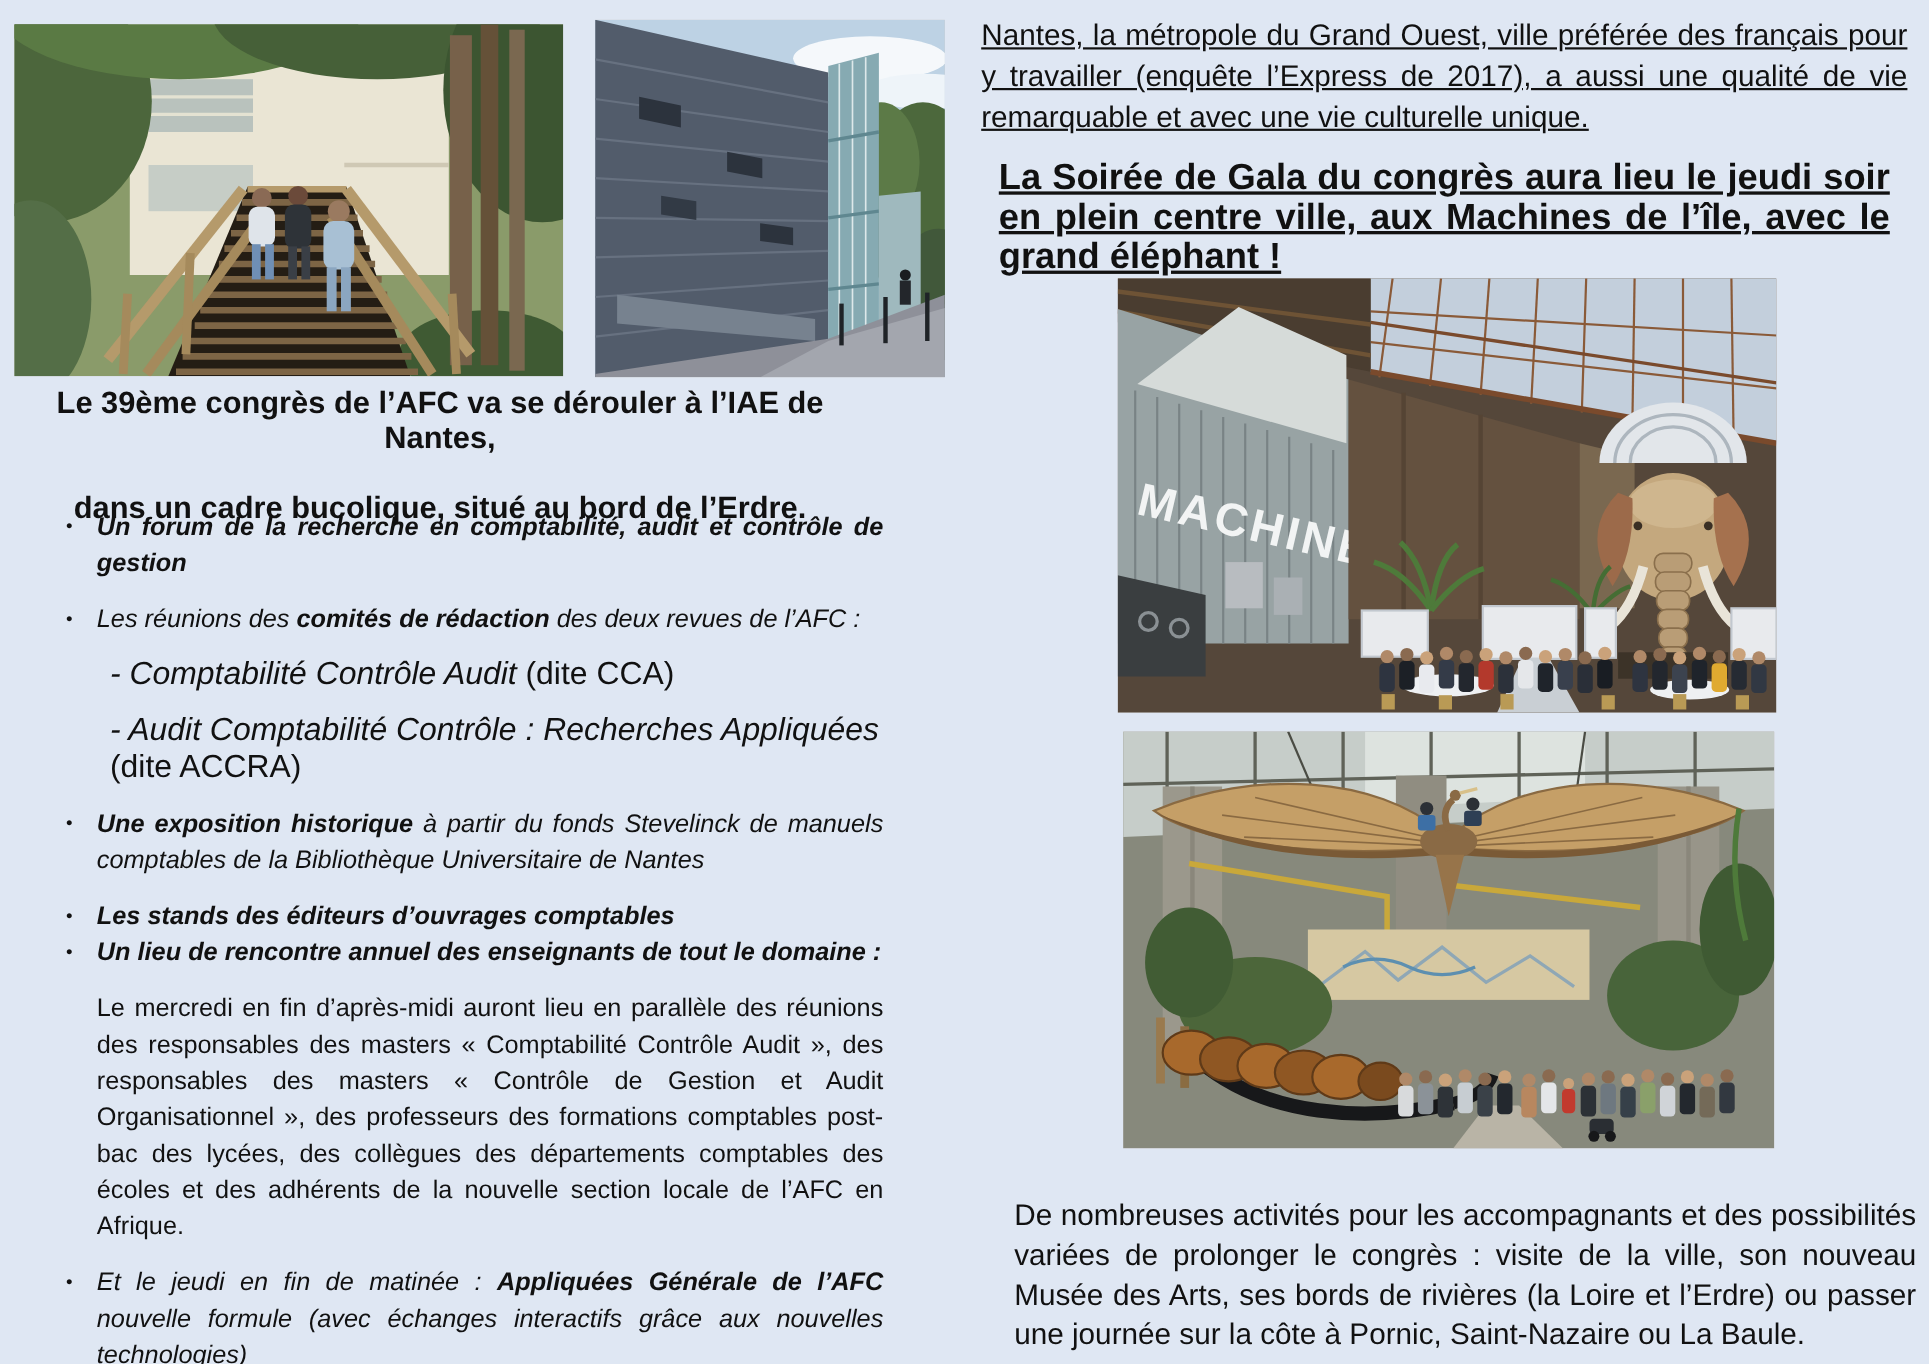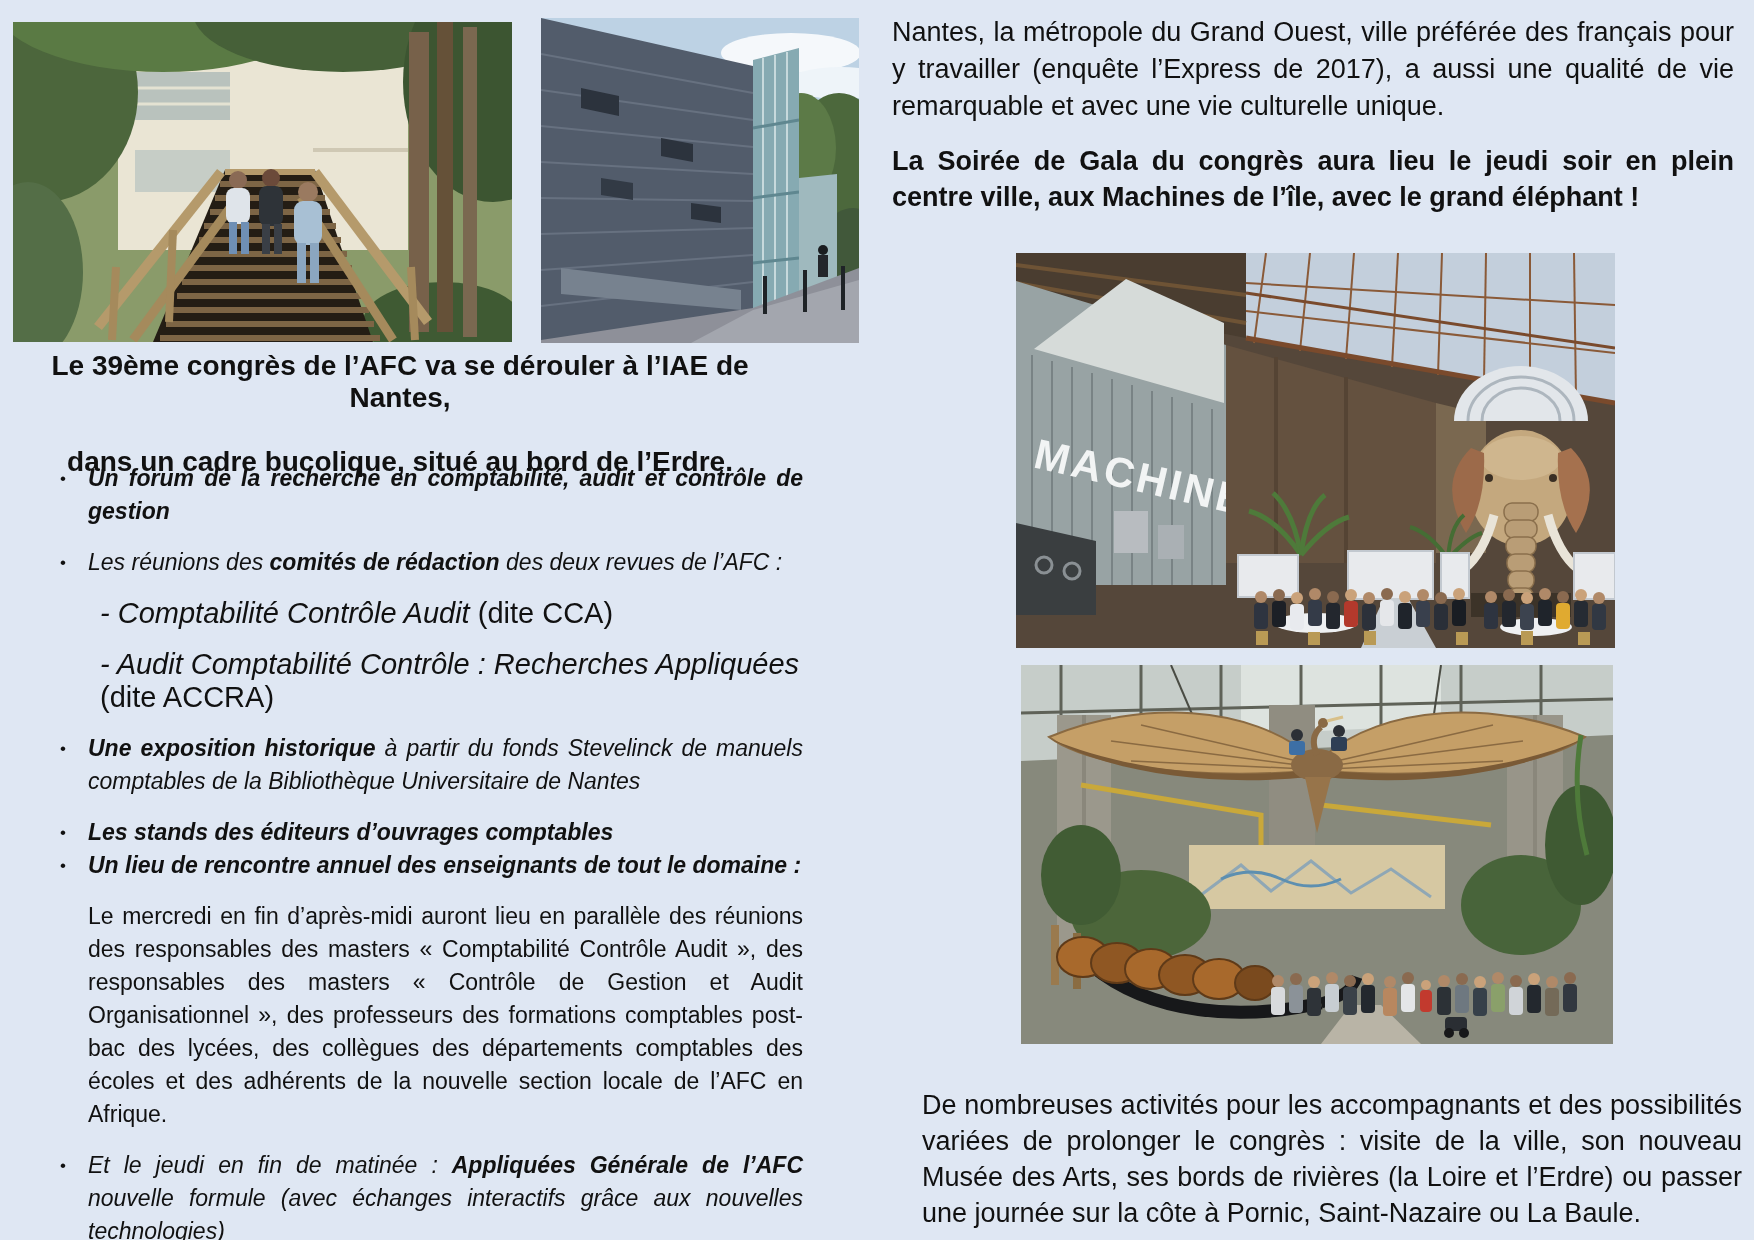--- a/index.html
+++ b/index.html
@@ -26,23 +26,23 @@
   .bullet-item{display:flex; margin-bottom:18px;}
   .bullet-item .dot{width:50px; text-align:center; font-size:17px; line-height:33px; flex:0 0 50px;}
   .bullet-item .btext{flex:1; font-size:23px; line-height:33px; text-align:justify;font-style:italic;}
   .bullet-item.tight{margin-bottom:0;}
   .sub-item{margin:0 0 18px 62px; font-size:29px; line-height:33px;}
   .para-item{margin:0 0 18px 50px; font-size:23px; line-height:33px; text-align:justify;}
   .b{font-weight:bold;}
   .i{font-style:italic;}
   .n{font-weight:normal;}
 
-  .right-text{position:absolute; left:892px; top:14px; width:842px;}
+  .right-text{position:absolute; left:892px; top:14px; width:842px;text-decoration:underline;}
   .right-text .intro{font-size:27px; line-height:37px; text-align:justify; margin:0 0 18px 0;}
-  .right-text .gala{font-size:27px; line-height:36px; font-weight:bold; text-align:justify; margin:0;}
+  .right-text .gala{font-size:33px; line-height:36px; font-weight:bold; text-align:justify; margin:16px;}
   .right-outro{
     position:absolute; left:922px; top:1060px; width:820px;
     font-size:27px; line-height:36px; text-align:justify;
   }
 </style>
 </head>
 <body>
 
 <div class="page">
 

